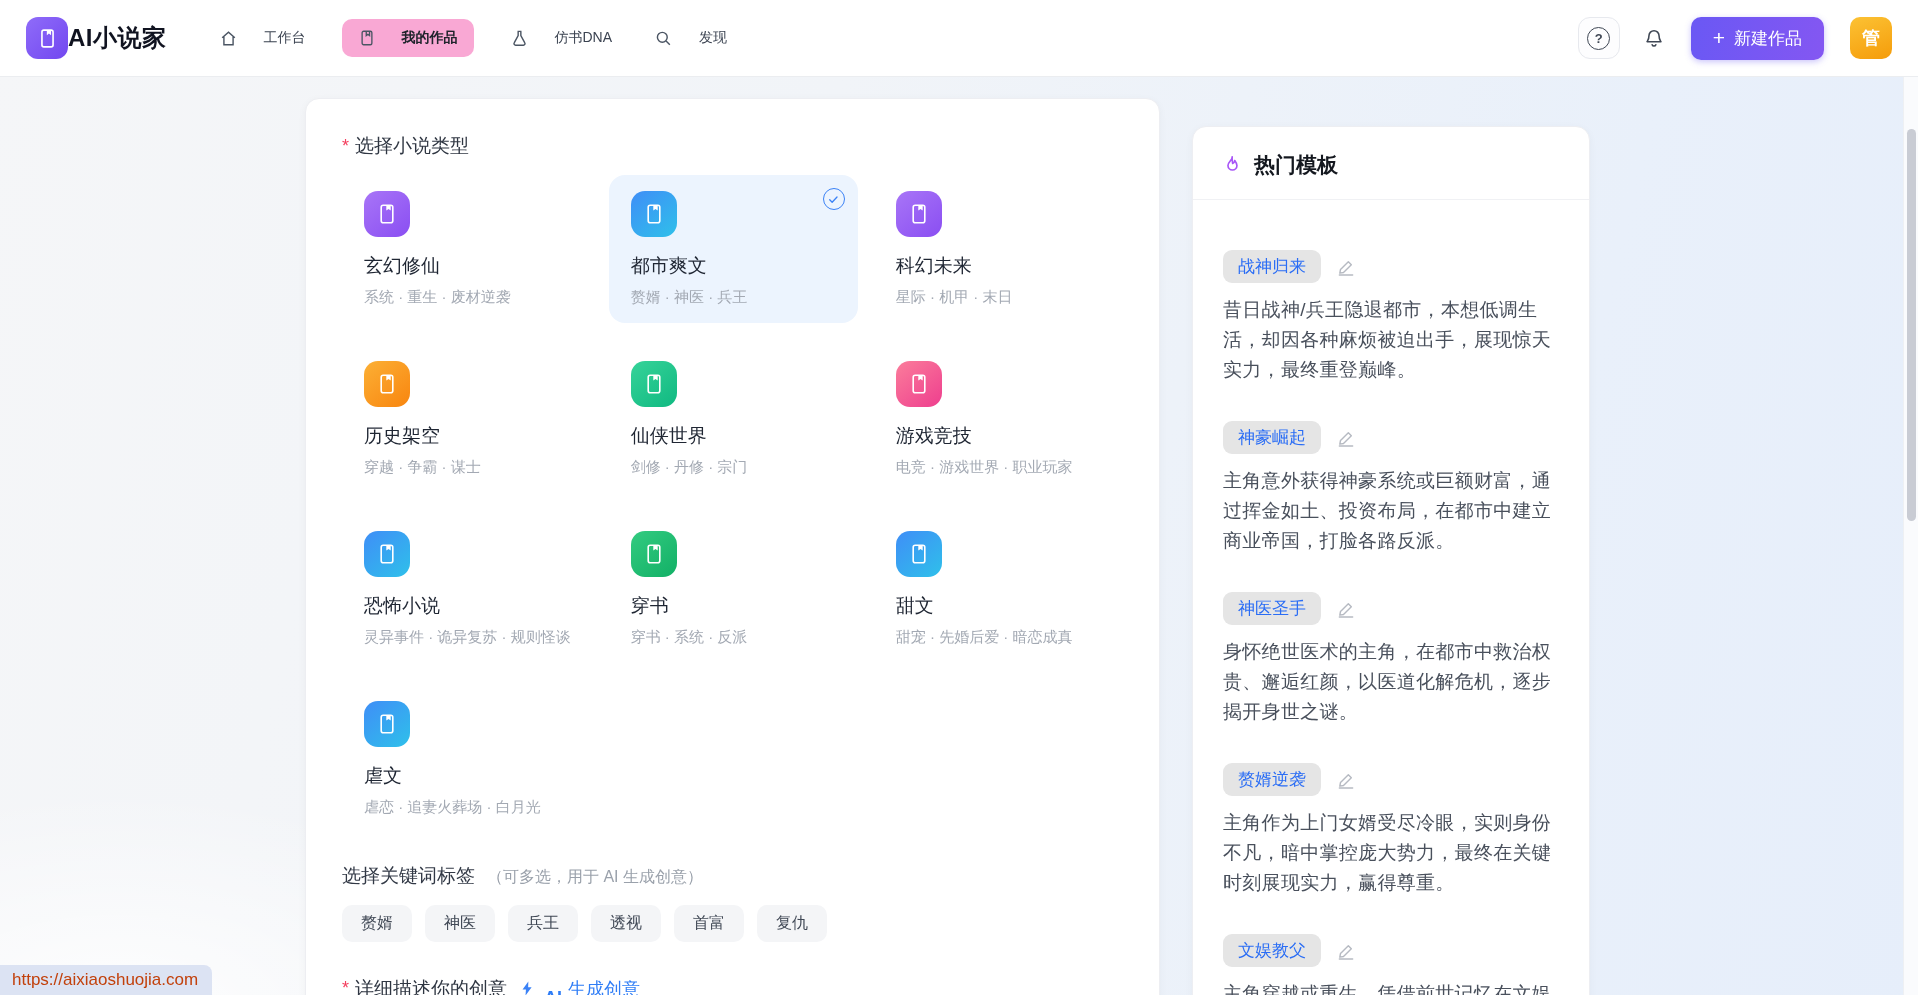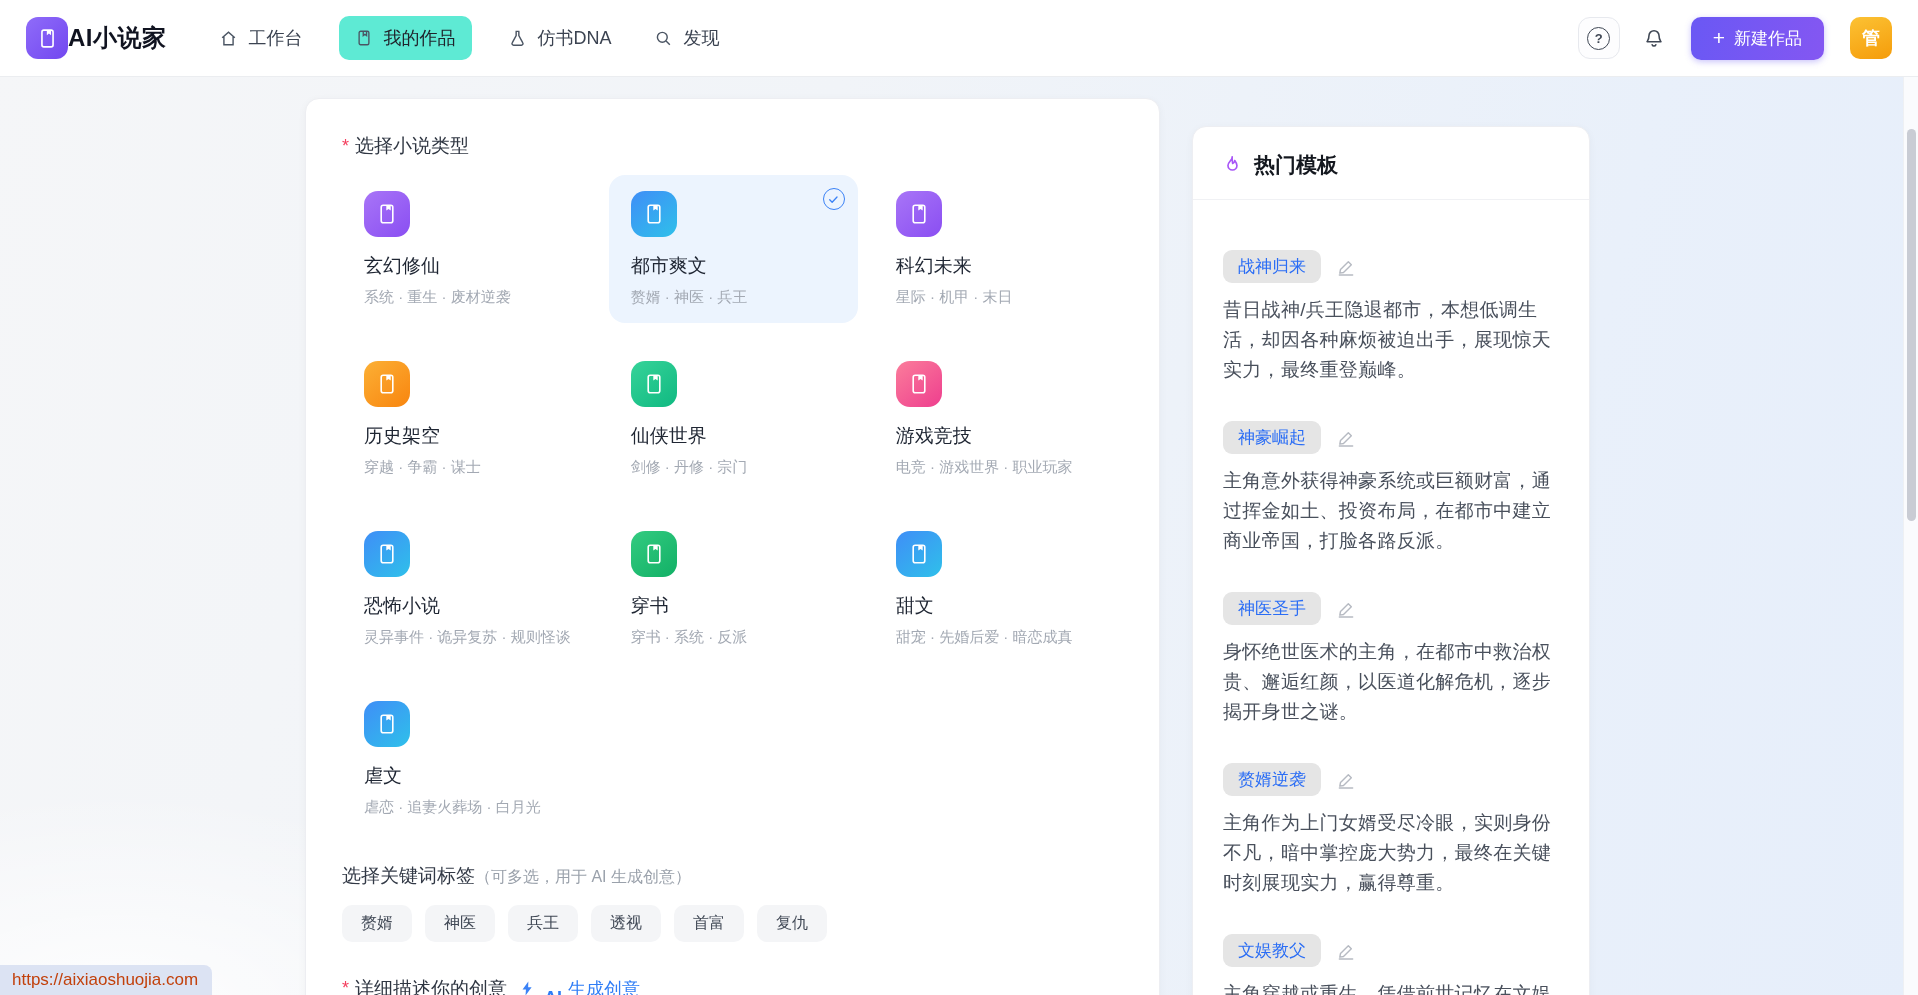--- a/index.html
+++ b/index.html
@@ -21,24 +21,24 @@
     display:flex; align-items:center; padding:0 26px; z-index:5;
   }
   .logo {
     width:42px; height:42px; border-radius:12px;
     background:linear-gradient(135deg,#8f6cf9,#7247f0);
     display:flex; align-items:center; justify-content:center; cursor:pointer;
   }
   .brand { font-size:24px; font-weight:700; color:#101320; letter-spacing:.5px; }
   .nav { display:flex; align-items:center; gap:30px; margin-left:46px; }
   .nav-item {
-    display:flex; align-items:center; gap:11px; font-size:18px; color:#3b4351;
+    display:flex; align-items:center; gap:26px; font-size:14px; color:#3b4351;
     padding:10px 6px; border-radius:10px; cursor:pointer; white-space:nowrap;
   }
-  .nav-item.nav-active-true { background:#5eead4; padding:10px 16px; color:#20242c; font-weight:400; }
+  .nav-item.nav-active-true { background:#f9a8d4; padding:10px 16px; color:#20242c; font-weight:700; }
   .nav-item svg { stroke:#4b5563; }
   .nav-spacer { flex:1; }
   .help-btn {
     width:42px; height:42px; border:1px solid #e7e9ee; border-radius:12px; background:#fdfdfe;
     display:flex; align-items:center; justify-content:center; cursor:pointer;
   }
   .q-circle {
     width:23px; height:23px; border:1.7px solid #3f4754; border-radius:50%;
     display:flex; align-items:center; justify-content:center;
     font-size:13px; font-weight:700; color:#3f4754;
@@ -83,21 +83,21 @@
   .g-teal   { background:linear-gradient(140deg,#36d399,#10b981); }
   .g-pink   { background:linear-gradient(140deg,#fb7d9b,#ee3e8e); }
   .g-green  { background:linear-gradient(140deg,#33cb80,#12b066); }
   .type-name { margin-top:16px; font-size:19px; color:#1f2633; line-height:26px; }
   .type-tags { margin-top:8px; font-size:15px; color:#a3a9b3; line-height:20px; white-space:nowrap; }
   .check { display:none; position:absolute; top:13px; right:13px; width:22px; height:22px;
            border:1.8px solid #3b82f6; border-radius:50%;
            align-items:center; justify-content:center; }
   .type-card.sel-true .check { display:flex; }
 
-  .kw-head { margin-top:30px; display:flex; align-items:baseline; }
+  .kw-head { margin-top:30px; display:flex; align-items:baseline; gap:12px; }
   .kw-label { font-size:19px; color:#323946; }
   .kw-note { font-size:16px; color:#9aa1ab; }
   .kw-tags { margin-top:16px; display:flex; gap:13px; }
   .kw-tag {
     background:#f4f5f7; border-radius:10px; padding:8px 19px;
     font-size:16px; color:#3f4754; cursor:pointer; white-space:nowrap;
   }
   .idea-row { margin-top:26px; display:flex; align-items:center; }
   .idea-label { font-size:19px; color:#2f3642; }
   .bolt { margin-left:12px; }

